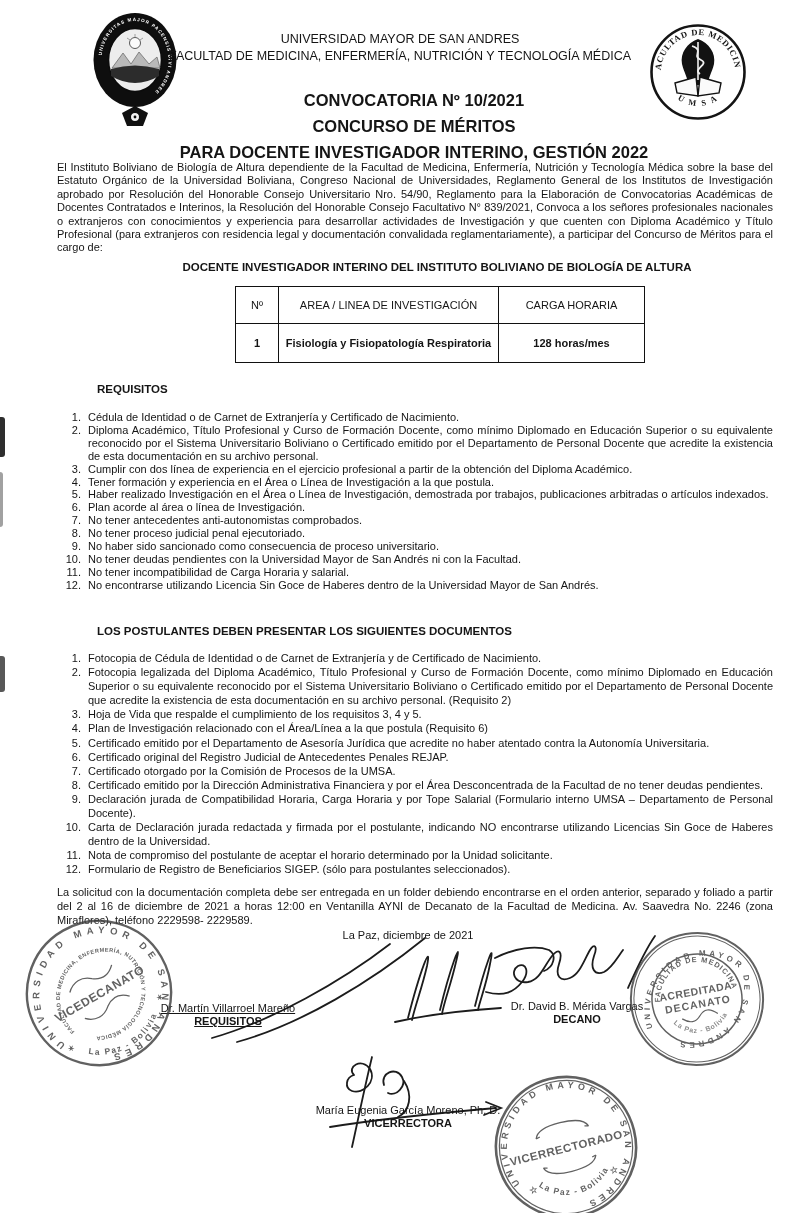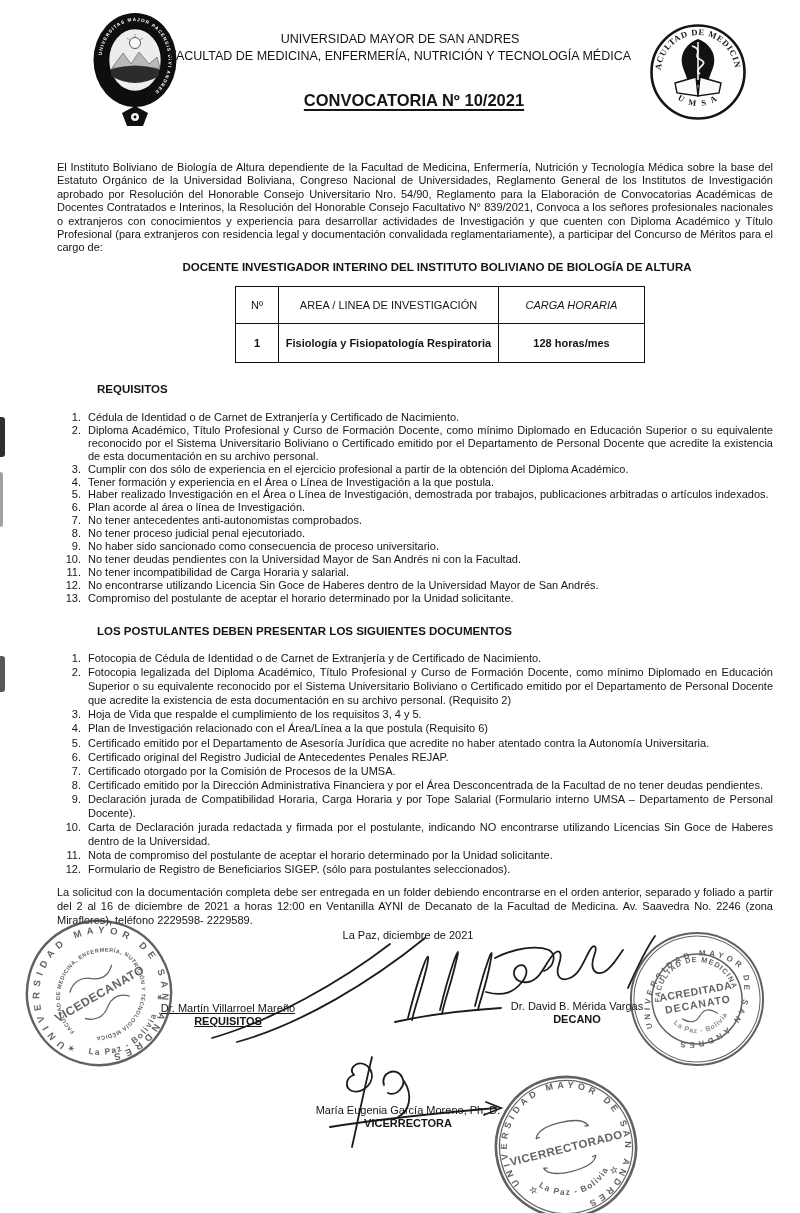--- a/index.html
+++ b/index.html
@@ -4,31 +4,31 @@
 <style>
   html,body{margin:0;padding:0;background:#888;}
   .page{
     position:relative;width:800px;height:1213px;margin:0 auto;background:#ffffff;
     font-family:"Liberation Sans",sans-serif;color:#151515;overflow:hidden;
   }
   .abs{position:absolute;}
   
   .hdr-text{top:31px;left:0;width:100%;text-align:center;font-size:12.5px;line-height:17px;color:#141414;}
   .titles{top:87px;left:0;width:100%;text-align:center;font-weight:bold;font-size:16.5px;line-height:26px;}
-  .titles div{text-decoration:underline;text-underline-offset:3px;text-decoration-thickness:1.6px;padding-left:28px;}
+  .titles div{text-underline-offset:3px;text-decoration-thickness:1.6px;padding-left:28px;}
   
   .para{left:57px;width:716px;text-align:justify;font-size:11px;line-height:13.4px;}
   .intro{top:161px;}
   .pos-title{top:261px;left:0;width:100%;text-align:center;font-weight:bold;font-size:11.5px;margin-left:37px;}
   
   .vac-table{top:286px;left:235px;border-collapse:collapse;font-size:11px;}
   .vac-table td{border:1.6px solid #111;text-align:center;vertical-align:middle;padding:8px 6px;}
   .vac-table .h td{height:20px;}
   .vac-table .d td{height:22px;font-weight:bold;}
-  .col-n{width:30px;} .col-a{width:207px;} .col-c{width:133px;font-style:italic;}
+  .col-n{width:30px;} .col-a{width:207px;} .col-c{width:133px;}
   .present{top:344px;}
   .sec-head{left:57px;font-weight:bold;font-size:11.5px;padding-left:40px;}
   .req-head{top:383px;}
   .doc-head{top:625px;}
   .num-list{left:57px;width:716px;font-size:11px;}
   .list-req{top:411px;line-height:12.9px;}
   .list-doc{top:651px;line-height:14.1px;}
   .li{display:flex;}
   .li .num{width:24px;text-align:right;margin-right:7px;flex-shrink:0;}
   .li .txt{flex:1;text-align:justify;}
@@ -93,20 +93,22 @@
     <path d="M44,24 C57,28 43,34 53,38 C62,42 44,47 52,52" stroke="#f0f0f0" stroke-width="1.8" fill="none"></path>
   </svg>
 
   <div class="abs hdr-text">
     <div>UNIVERSIDAD MAYOR DE SAN ANDRES</div>
     <div>FACULTAD DE MEDICINA, ENFERMERÍA, NUTRICIÓN Y TECNOLOGÍA MÉDICA</div>
   </div>
 
   <div class="abs titles">
     <div>CONVOCATORIA Nº 10/2021</div>
+    <div>CONCURSO DE MÉRITOS</div>
+    <div>PARA DOCENTE INVESTIGADOR INTERINO, GESTIÓN 2022</div>
   </div>
 
   <div class="abs para intro">El Instituto Boliviano de Biología de Altura dependiente de la Facultad de Medicina, Enfermería, Nutrición y Tecnología Médica sobre la base del Estatuto Orgánico de la Universidad Boliviana, Congreso Nacional de Universidades, Reglamento General de los Institutos de Investigación aprobado por Resolución del Honorable Consejo Universitario Nro. 54/90, Reglamento para la Elaboración de Convocatorias Académicas de Docentes Contratados e Interinos, la Resolución del Honorable Consejo Facultativo N° 839/2021, Convoca a los señores profesionales nacionales o extranjeros con conocimientos y experiencia para desarrollar actividades de Investigación y que cuenten con Diploma Académico y Título Profesional (para extranjeros con residencia legal y documentación convalidada reglamentariamente), a participar del Concurso de Méritos para el cargo de:</div>
 
   <div class="abs pos-title">DOCENTE INVESTIGADOR INTERINO DEL INSTITUTO BOLIVIANO DE BIOLOGÍA DE ALTURA</div>
 
   <table class="abs vac-table">
     <tbody>
       <tr class="h">
         <td class="col-n">Nº</td>
@@ -131,21 +133,21 @@
         <span class="txt">Cédula de Identidad o de Carnet de Extranjería y Certificado de Nacimiento.</span>
       </div>
 
       <div class="li">
         <span class="num">2.</span>
         <span class="txt">Diploma Académico, Título Profesional y Curso de Formación Docente, como mínimo Diplomado en Educación Superior o su equivalente reconocido por el Sistema Universitario Boliviano o Certificado emitido por el Departamento de Personal Docente que acredite la existencia de esta documentación en su archivo personal.</span>
       </div>
 
       <div class="li">
         <span class="num">3.</span>
-        <span class="txt">Cumplir con dos sólo de experiencia en el ejercicio profesional a partir de la obtención del Diploma Académico.</span>
+        <span class="txt">Cumplir con dos línea de experiencia en el ejercicio profesional a partir de la obtención del Diploma Académico.</span>
       </div>
 
       <div class="li">
         <span class="num">4.</span>
         <span class="txt">Tener formación y experiencia en el Área o Línea de Investigación a la que postula.</span>
       </div>
 
       <div class="li">
         <span class="num">5.</span>
         <span class="txt">Haber realizado Investigación en el Área o Línea de Investigación, demostrada por trabajos, publicaciones arbitradas o artículos indexados.</span>
@@ -179,24 +181,20 @@
       <div class="li">
         <span class="num">11.</span>
         <span class="txt">No tener incompatibilidad de Carga Horaria y salarial.</span>
       </div>
 
       <div class="li">
         <span class="num">12.</span>
         <span class="txt">No encontrarse utilizando Licencia Sin Goce de Haberes dentro de la Universidad Mayor de San Andrés.</span>
       </div>
 
-      <div class="li">
-        <span class="num">13.</span>
-        <span class="txt">Compromiso del postulante de aceptar el horario determinado por la Unidad solicitante.</span>
-      </div>
     </div>
 
   <div class="abs sec-head doc-head">LOS POSTULANTES DEBEN PRESENTAR LOS SIGUIENTES DOCUMENTOS</div>
 
   <div class="abs num-list list-doc">
 
       <div class="li">
         <span class="num">1.</span>
         <span class="txt">Fotocopia de Cédula de Identidad o de Carnet de Extranjería y de Certificado de Nacimiento.</span>
       </div>

